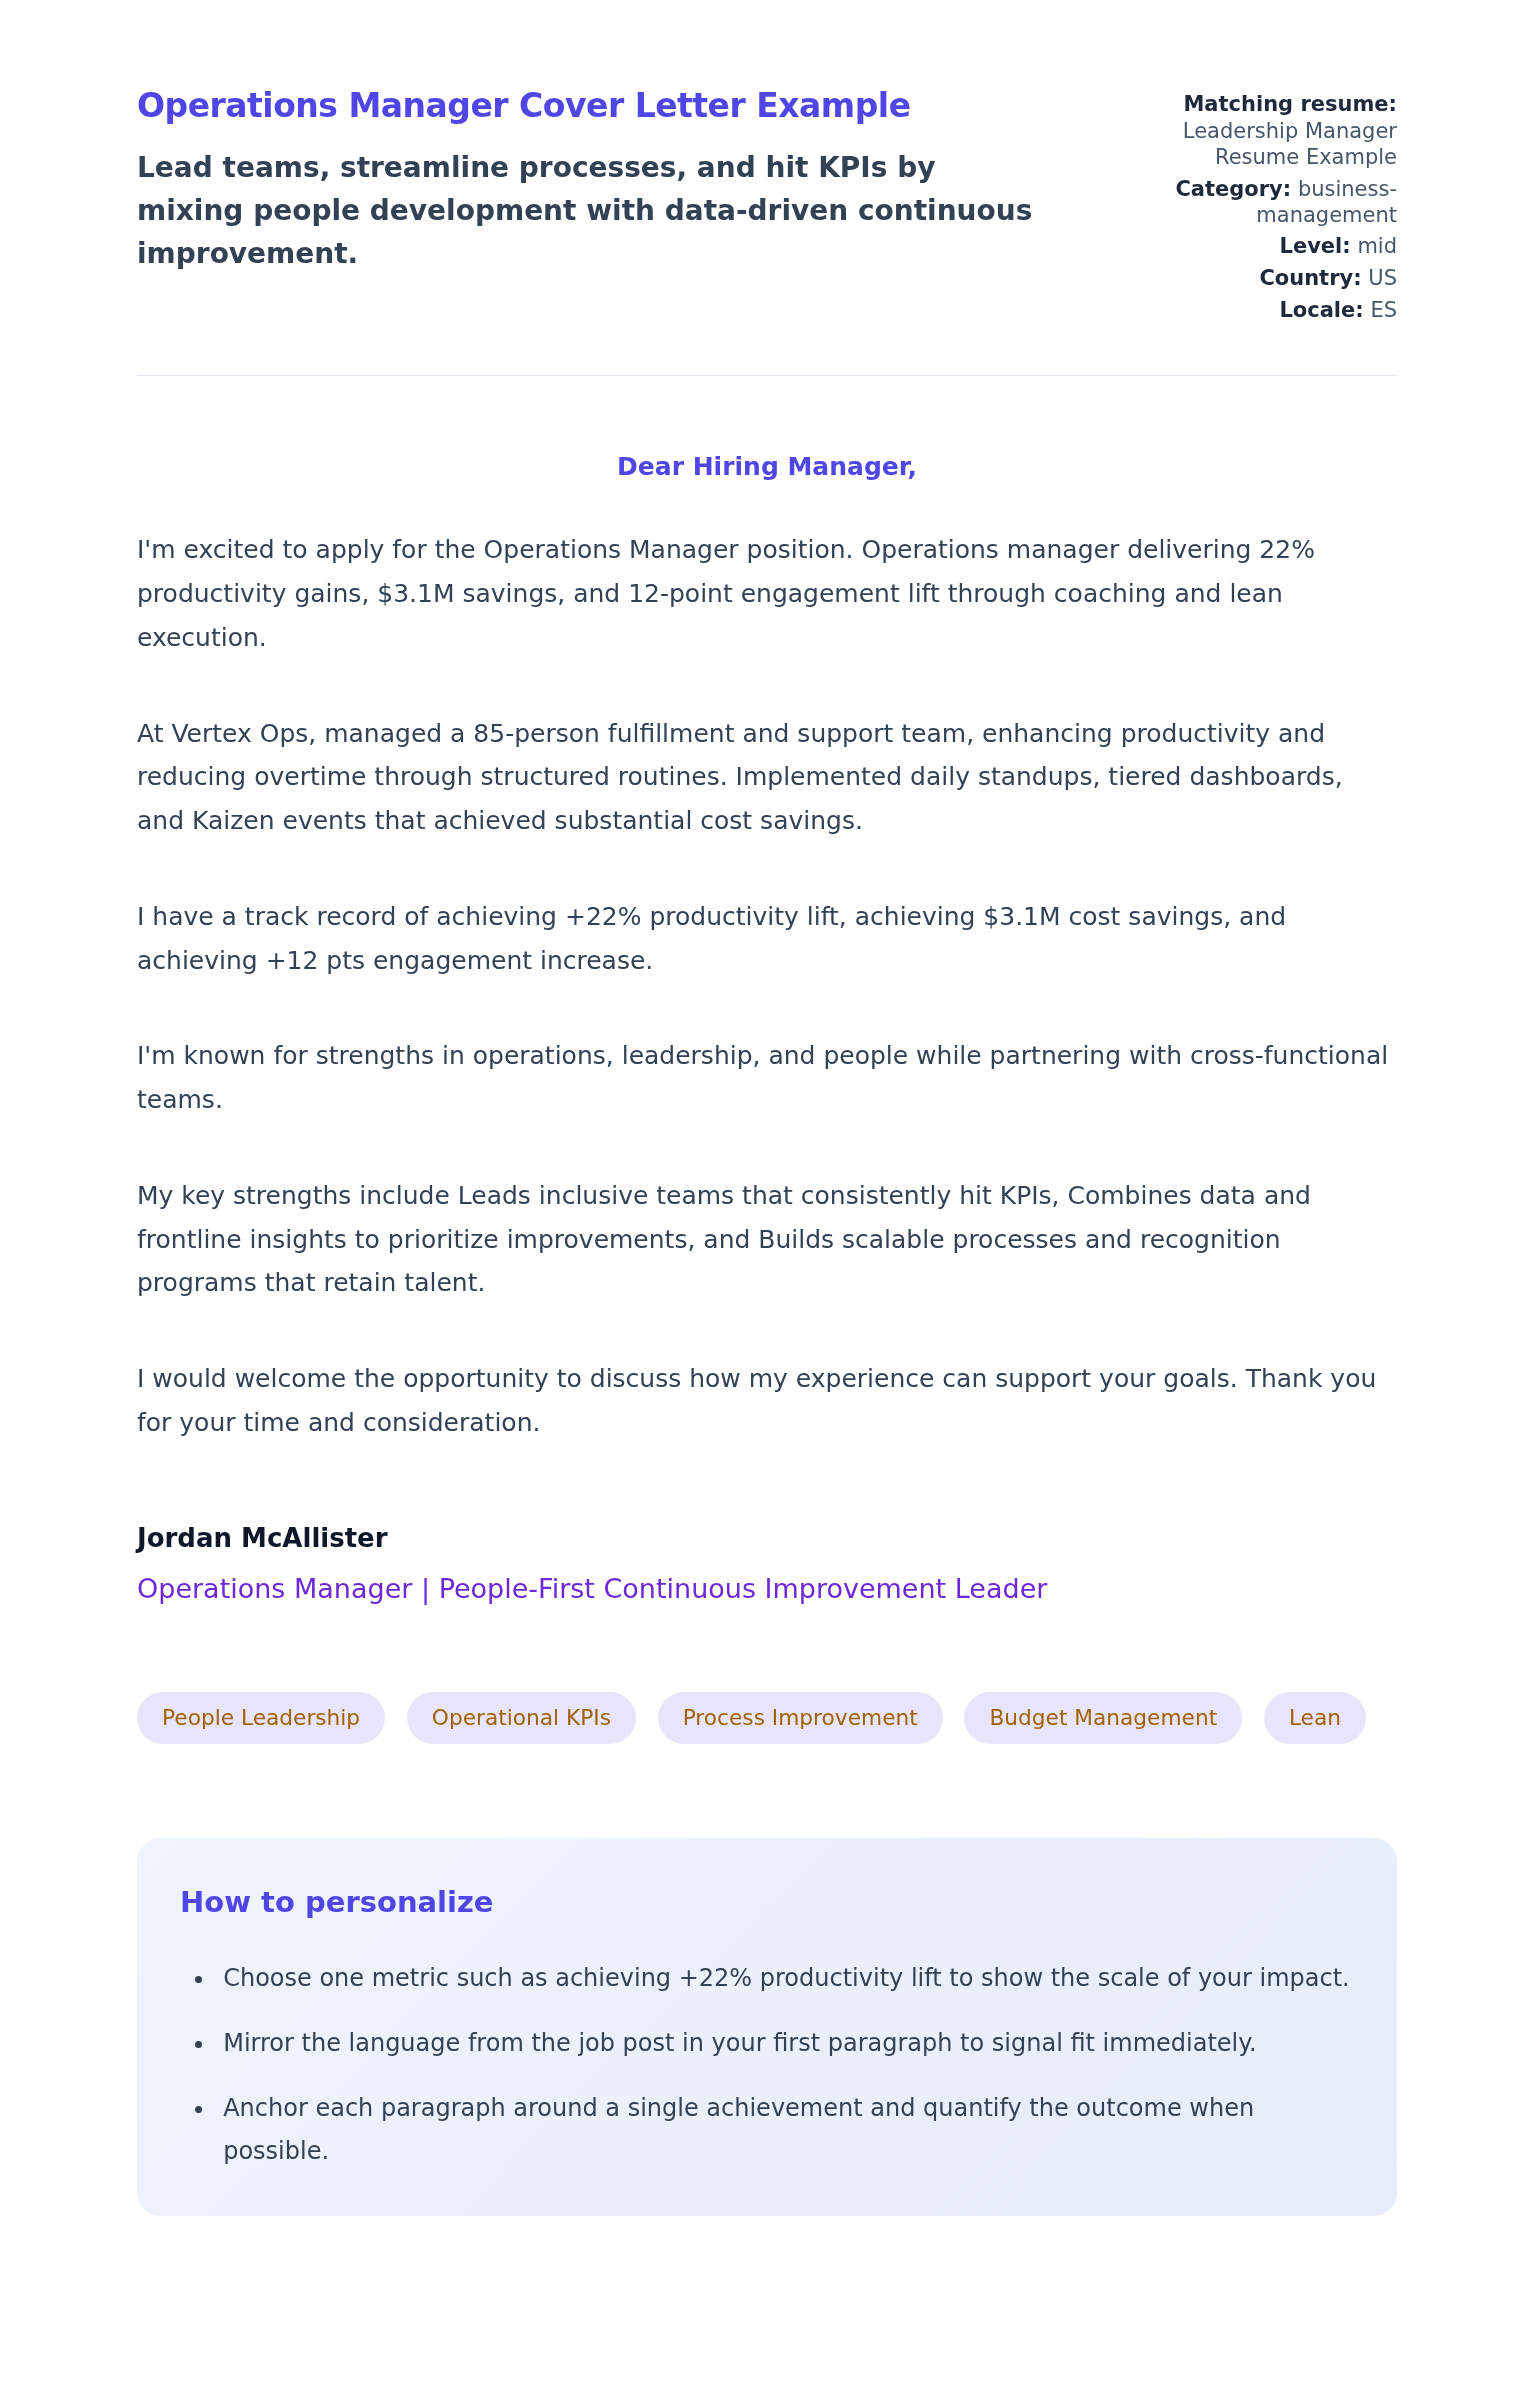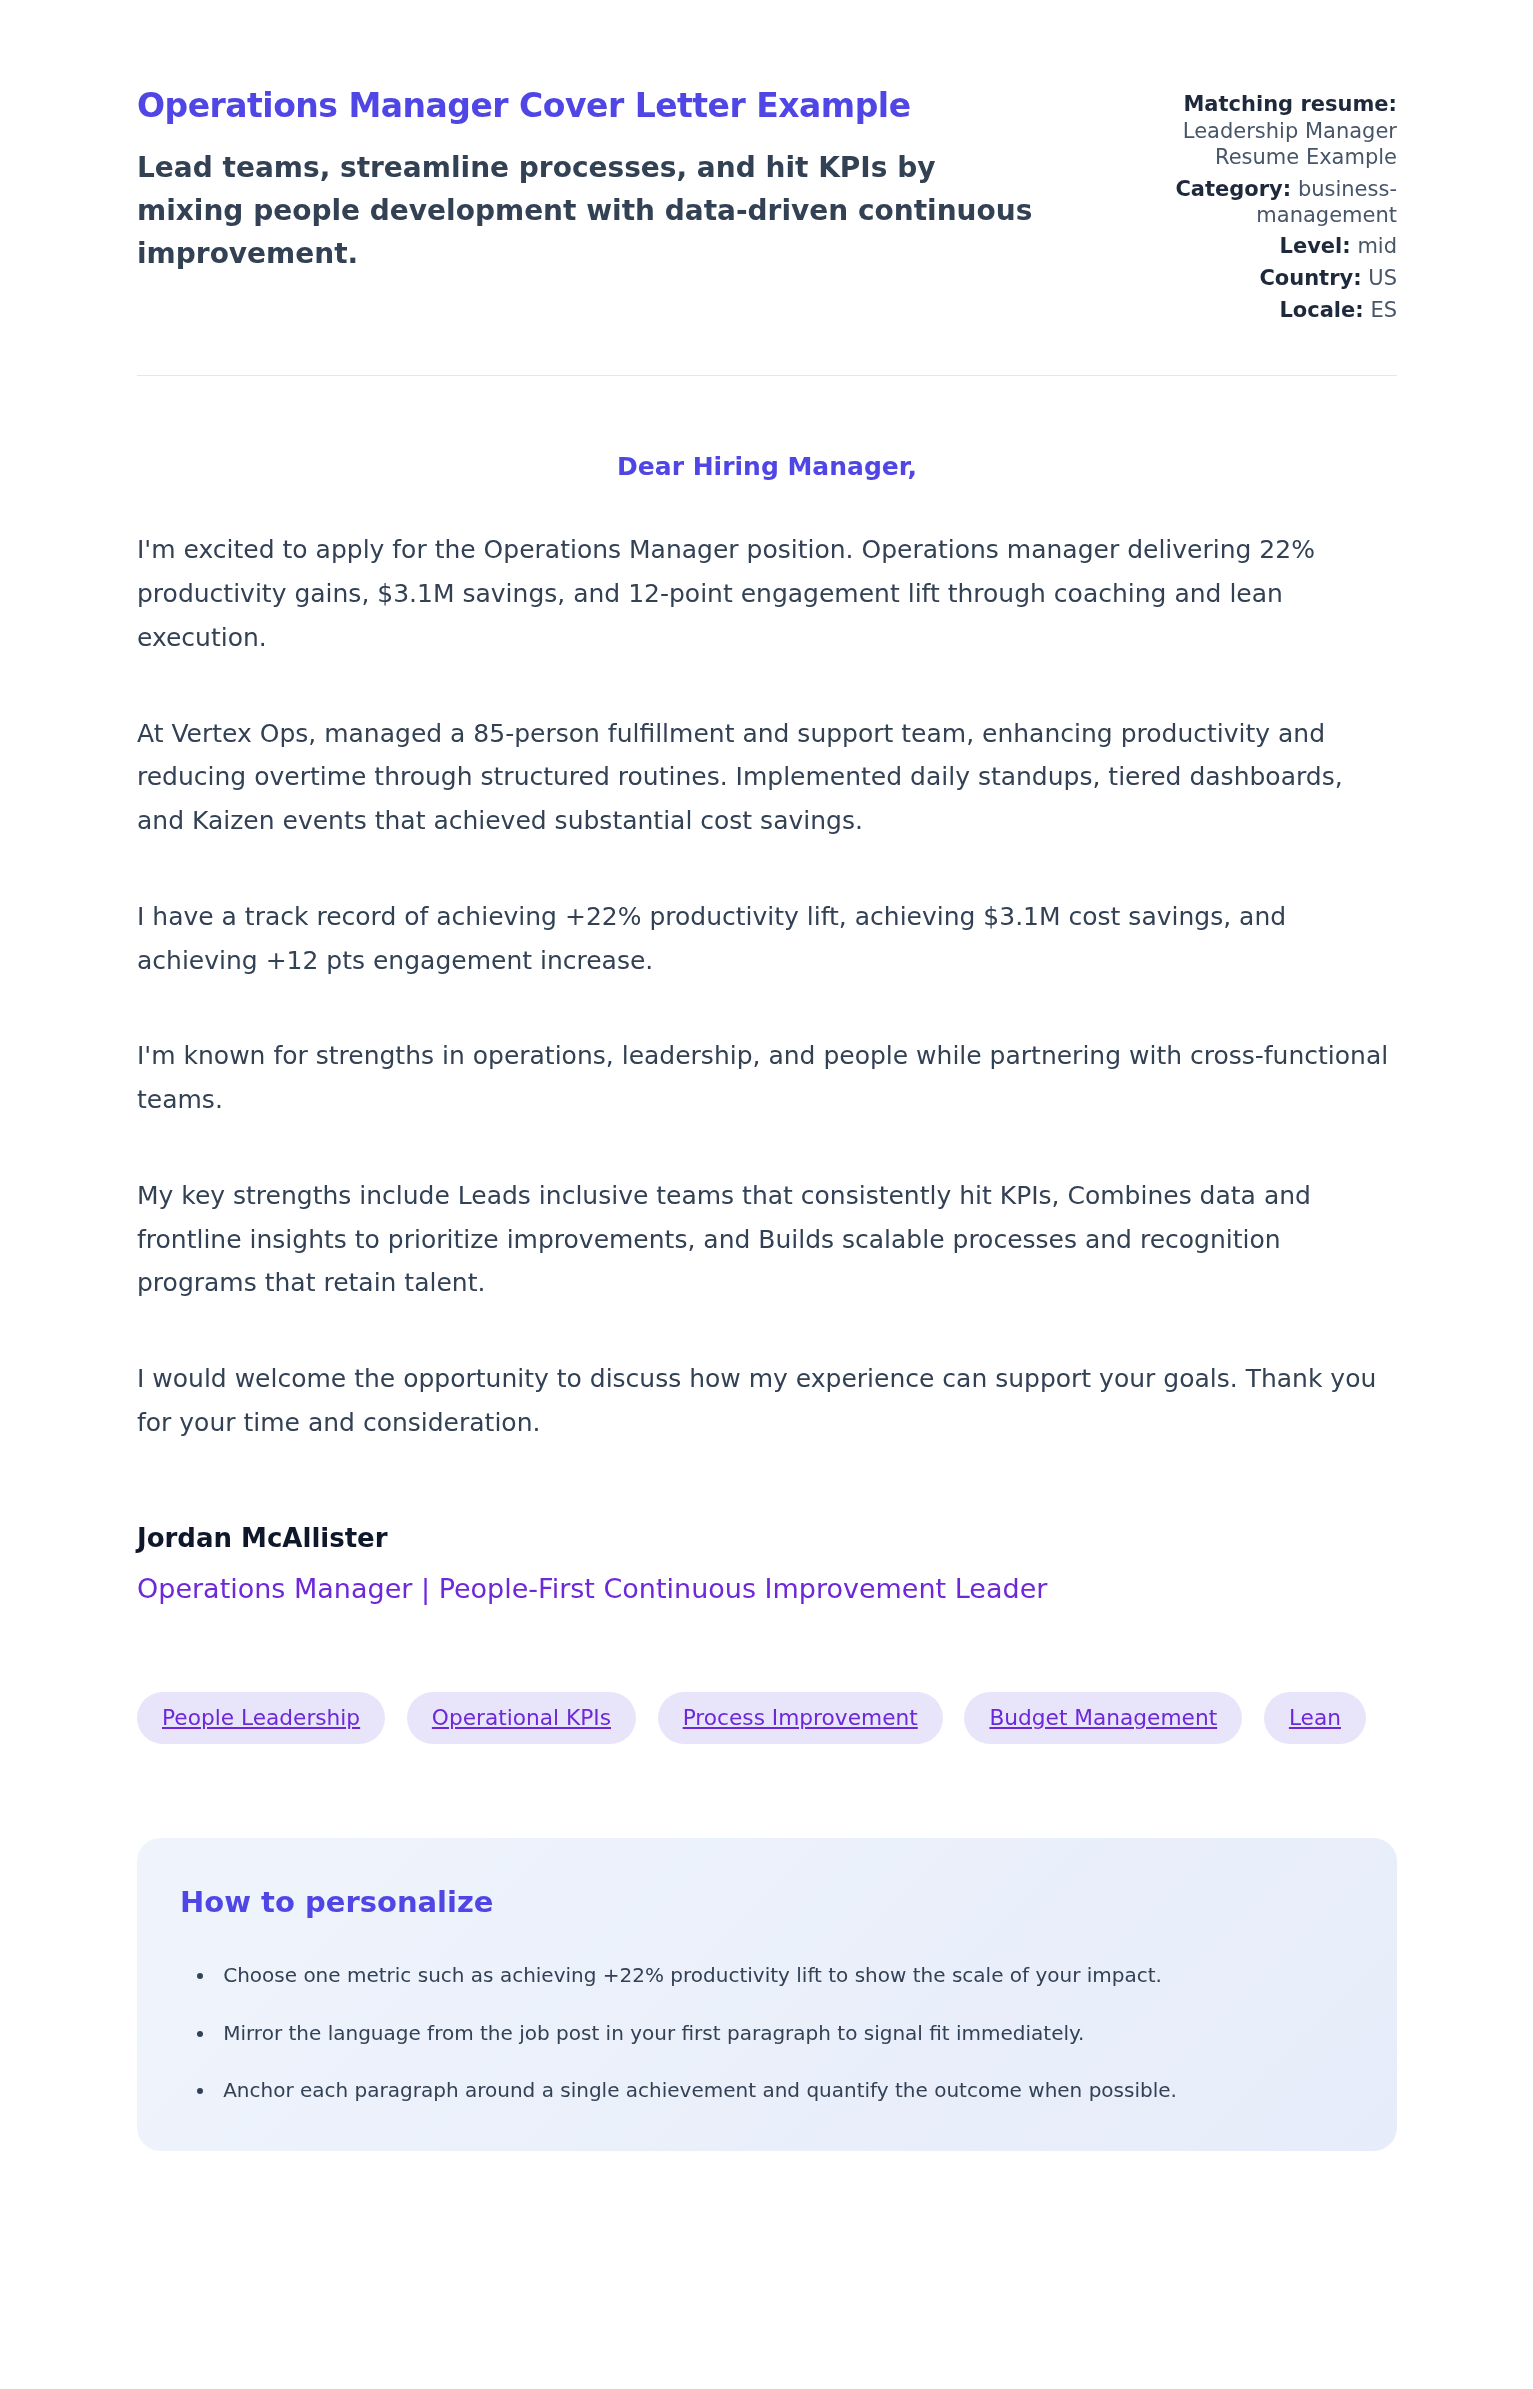--- a/index.html
+++ b/index.html
@@ -79,48 +79,47 @@
   
   .tags {
     margin-top: 88px;
     display: flex;
     flex-wrap: wrap;
     gap: 21.7px;
   }
   .tag {
     display: inline-block;
     background: #e8e5fa;
-    color: #6d28d9;
+    color: #a16207;
     font-size: 21.7px;
     line-height: 1;
     padding: 15.3px 25px;
     border-radius: 901px;
     cursor: pointer;
-    text-decoration: underline;
   }
   
   .tip-card {
     margin-top: 94px;
     border-radius: 23.5px;
     background: linear-gradient(135deg, #eff4fc 0%, #e6ecf9 100%);
     padding: 47px 47px 43px 43px;
   }
   .tip-title {
     color: #4f46e5;
     font-size: 29px;
     font-weight: 700;
     margin-bottom: 38px;
   }
   .tip-list {
     list-style: disc;
     padding-left: 36px;
     color: #334155;
   }
   .tip-list li {
-    font-size: 20px;
+    font-size: 24px;
     line-height: 1.8;
     margin-bottom: 21.7px;
     padding-left: 7.2px;
   }
   .tip-list li:last-child { margin-bottom: 0; }
 </style>
 </head>
 <body>
 
 <div class="page">

